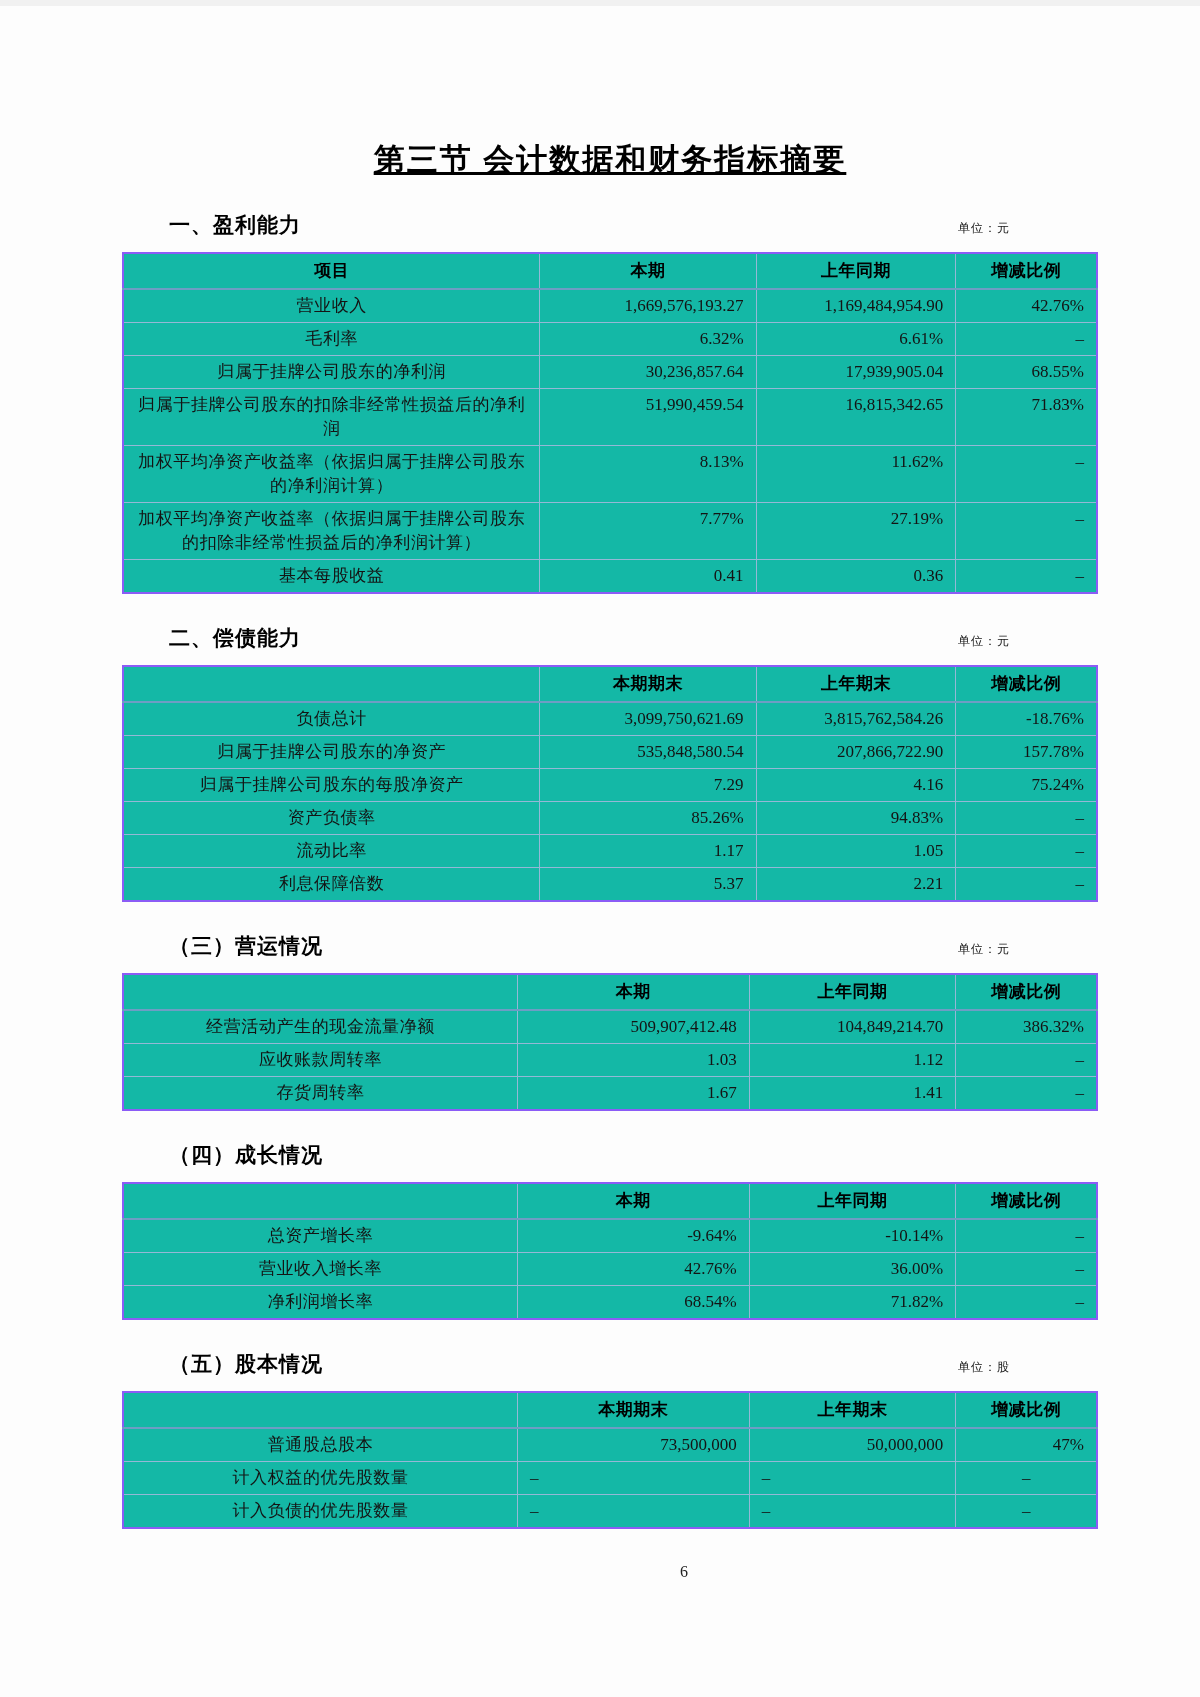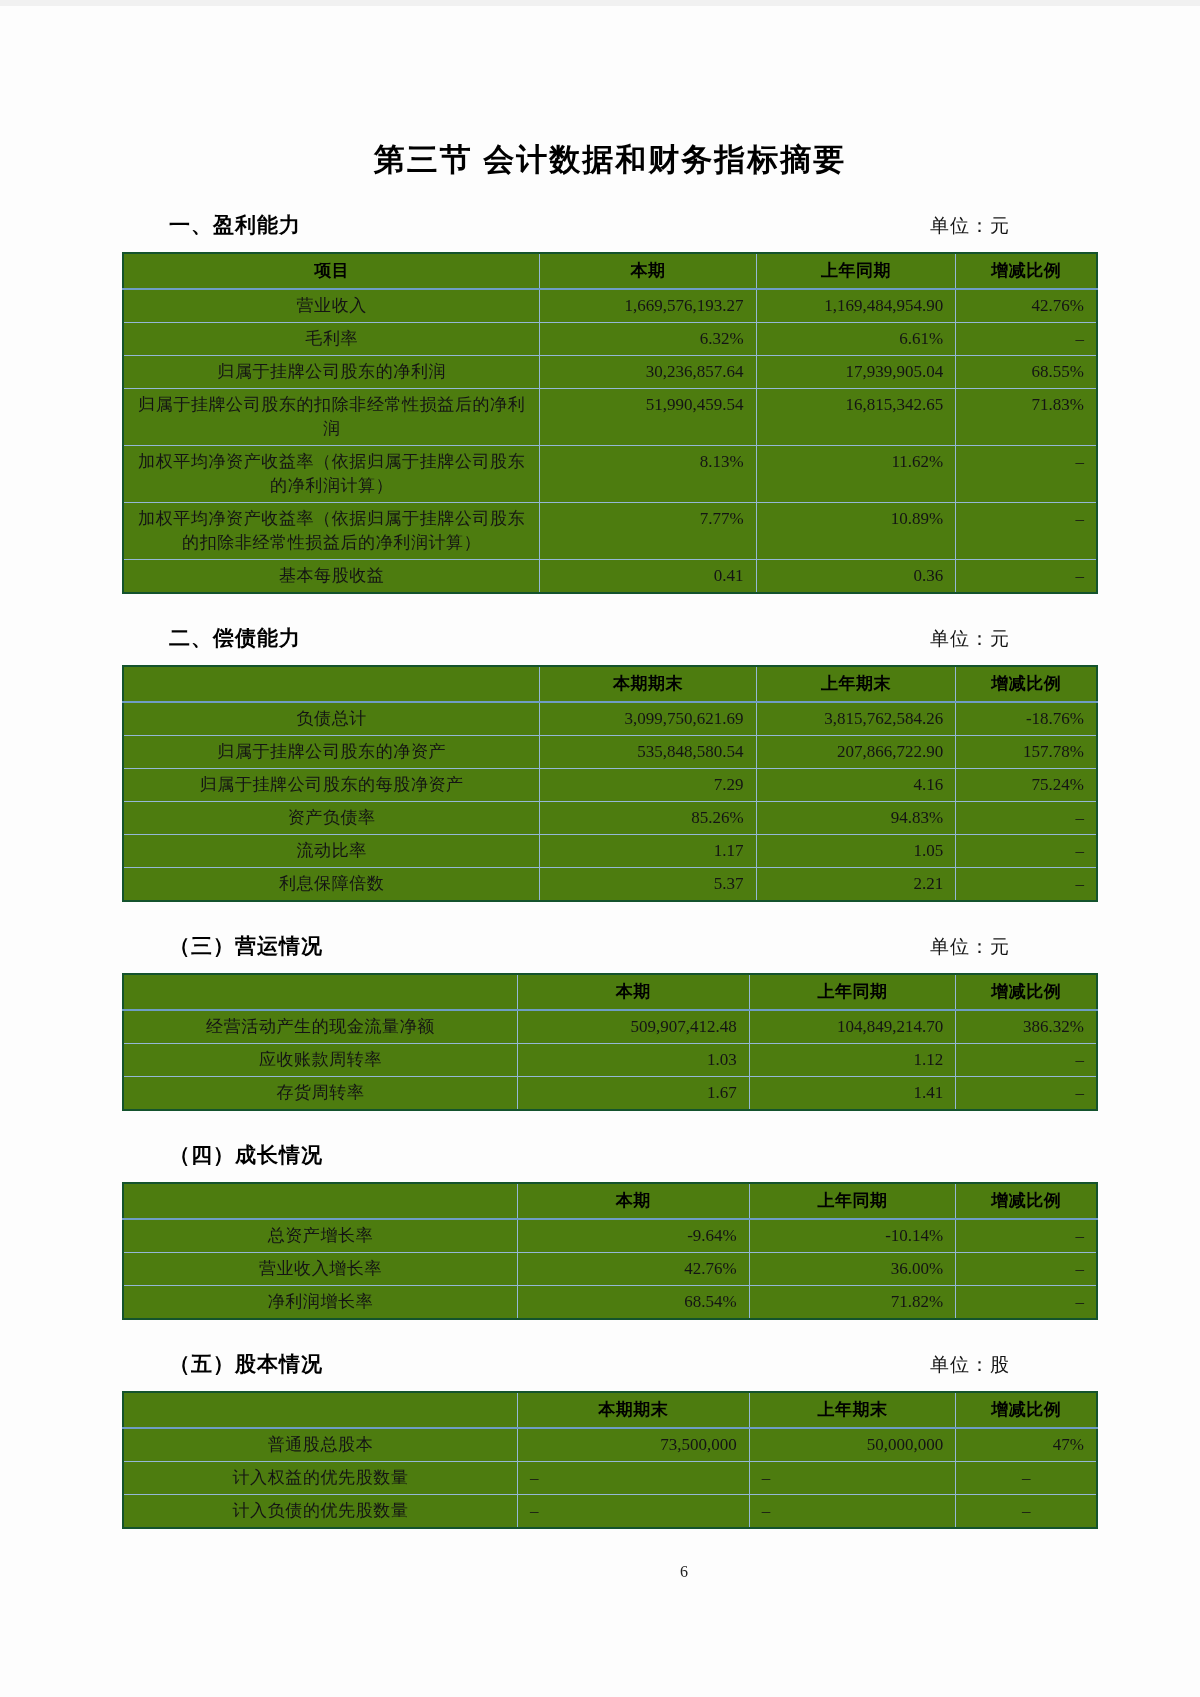--- a/index.html
+++ b/index.html
@@ -8,36 +8,36 @@
     background:#fdfdfd; color:#141414;
     font-family:"Liberation Serif", serif;
     box-shadow: inset 0 6px 0 #f1f1f1;
     overflow:hidden;
   }
   .content { width:976px; margin-left:122px; }
 
   h1.title {
     font-family:"Liberation Sans", sans-serif; font-weight:700;
     font-size:31px; text-align:center; letter-spacing:2px;
-    margin:0; padding-top:139px; color:#000;
+    margin:0; padding-top:139px; color:#000;text-decoration:underline;
   }
 
   .sec-row {
     display:flex; justify-content:space-between; align-items:baseline;
     margin-top:30px; margin-bottom:13px;text-align:right;
   }
   .sec-row h2 {
     font-family:"Liberation Sans", sans-serif; font-weight:700;
     font-size:21px; margin:0 0 0 47px; letter-spacing:1px; color:#000;
   }
-  .unit { font-size:19px; margin-right:88px; letter-spacing:1px; }
+  .unit { font-size:12px; margin-right:88px; letter-spacing:1px; }
 
   table {
     width:100%; border-collapse:collapse; table-layout:fixed;
-    border:2px solid #14532d; background:#4d7c0f;
+    border:2px solid #8b5cf6; background:#14b8a6;
   }
   th, td {
     border:1px solid #94b8d6; font-size:17px;
     padding:4px 12px; line-height:24px; vertical-align:top;
     overflow:hidden; white-space:normal; word-break:break-all;
   }
   th {
     font-family:"Liberation Sans", sans-serif; font-weight:700;
     text-align:center; padding:5px 8px; border-bottom:2px solid #6e9dc4;
     letter-spacing:0.5px; color:#000;
@@ -110,21 +110,21 @@
           </tr>
           <tr>
             <td class="c0">加权平均净资产收益率（依据归属于挂牌公司股东的净利润计算）</td>
             <td class="c1">8.13%</td>
             <td class="c2">11.62%</td>
             <td class="c3">–</td>
           </tr>
           <tr>
             <td class="c0">加权平均净资产收益率（依据归属于挂牌公司股东的扣除非经常性损益后的净利润计算）</td>
             <td class="c1">7.77%</td>
-            <td class="c2">10.89%</td>
+            <td class="c2">27.19%</td>
             <td class="c3">–</td>
           </tr>
           <tr>
             <td class="c0">基本每股收益</td>
             <td class="c1">0.41</td>
             <td class="c2">0.36</td>
             <td class="c3">–</td>
           </tr>
         </tbody>
     </table>

